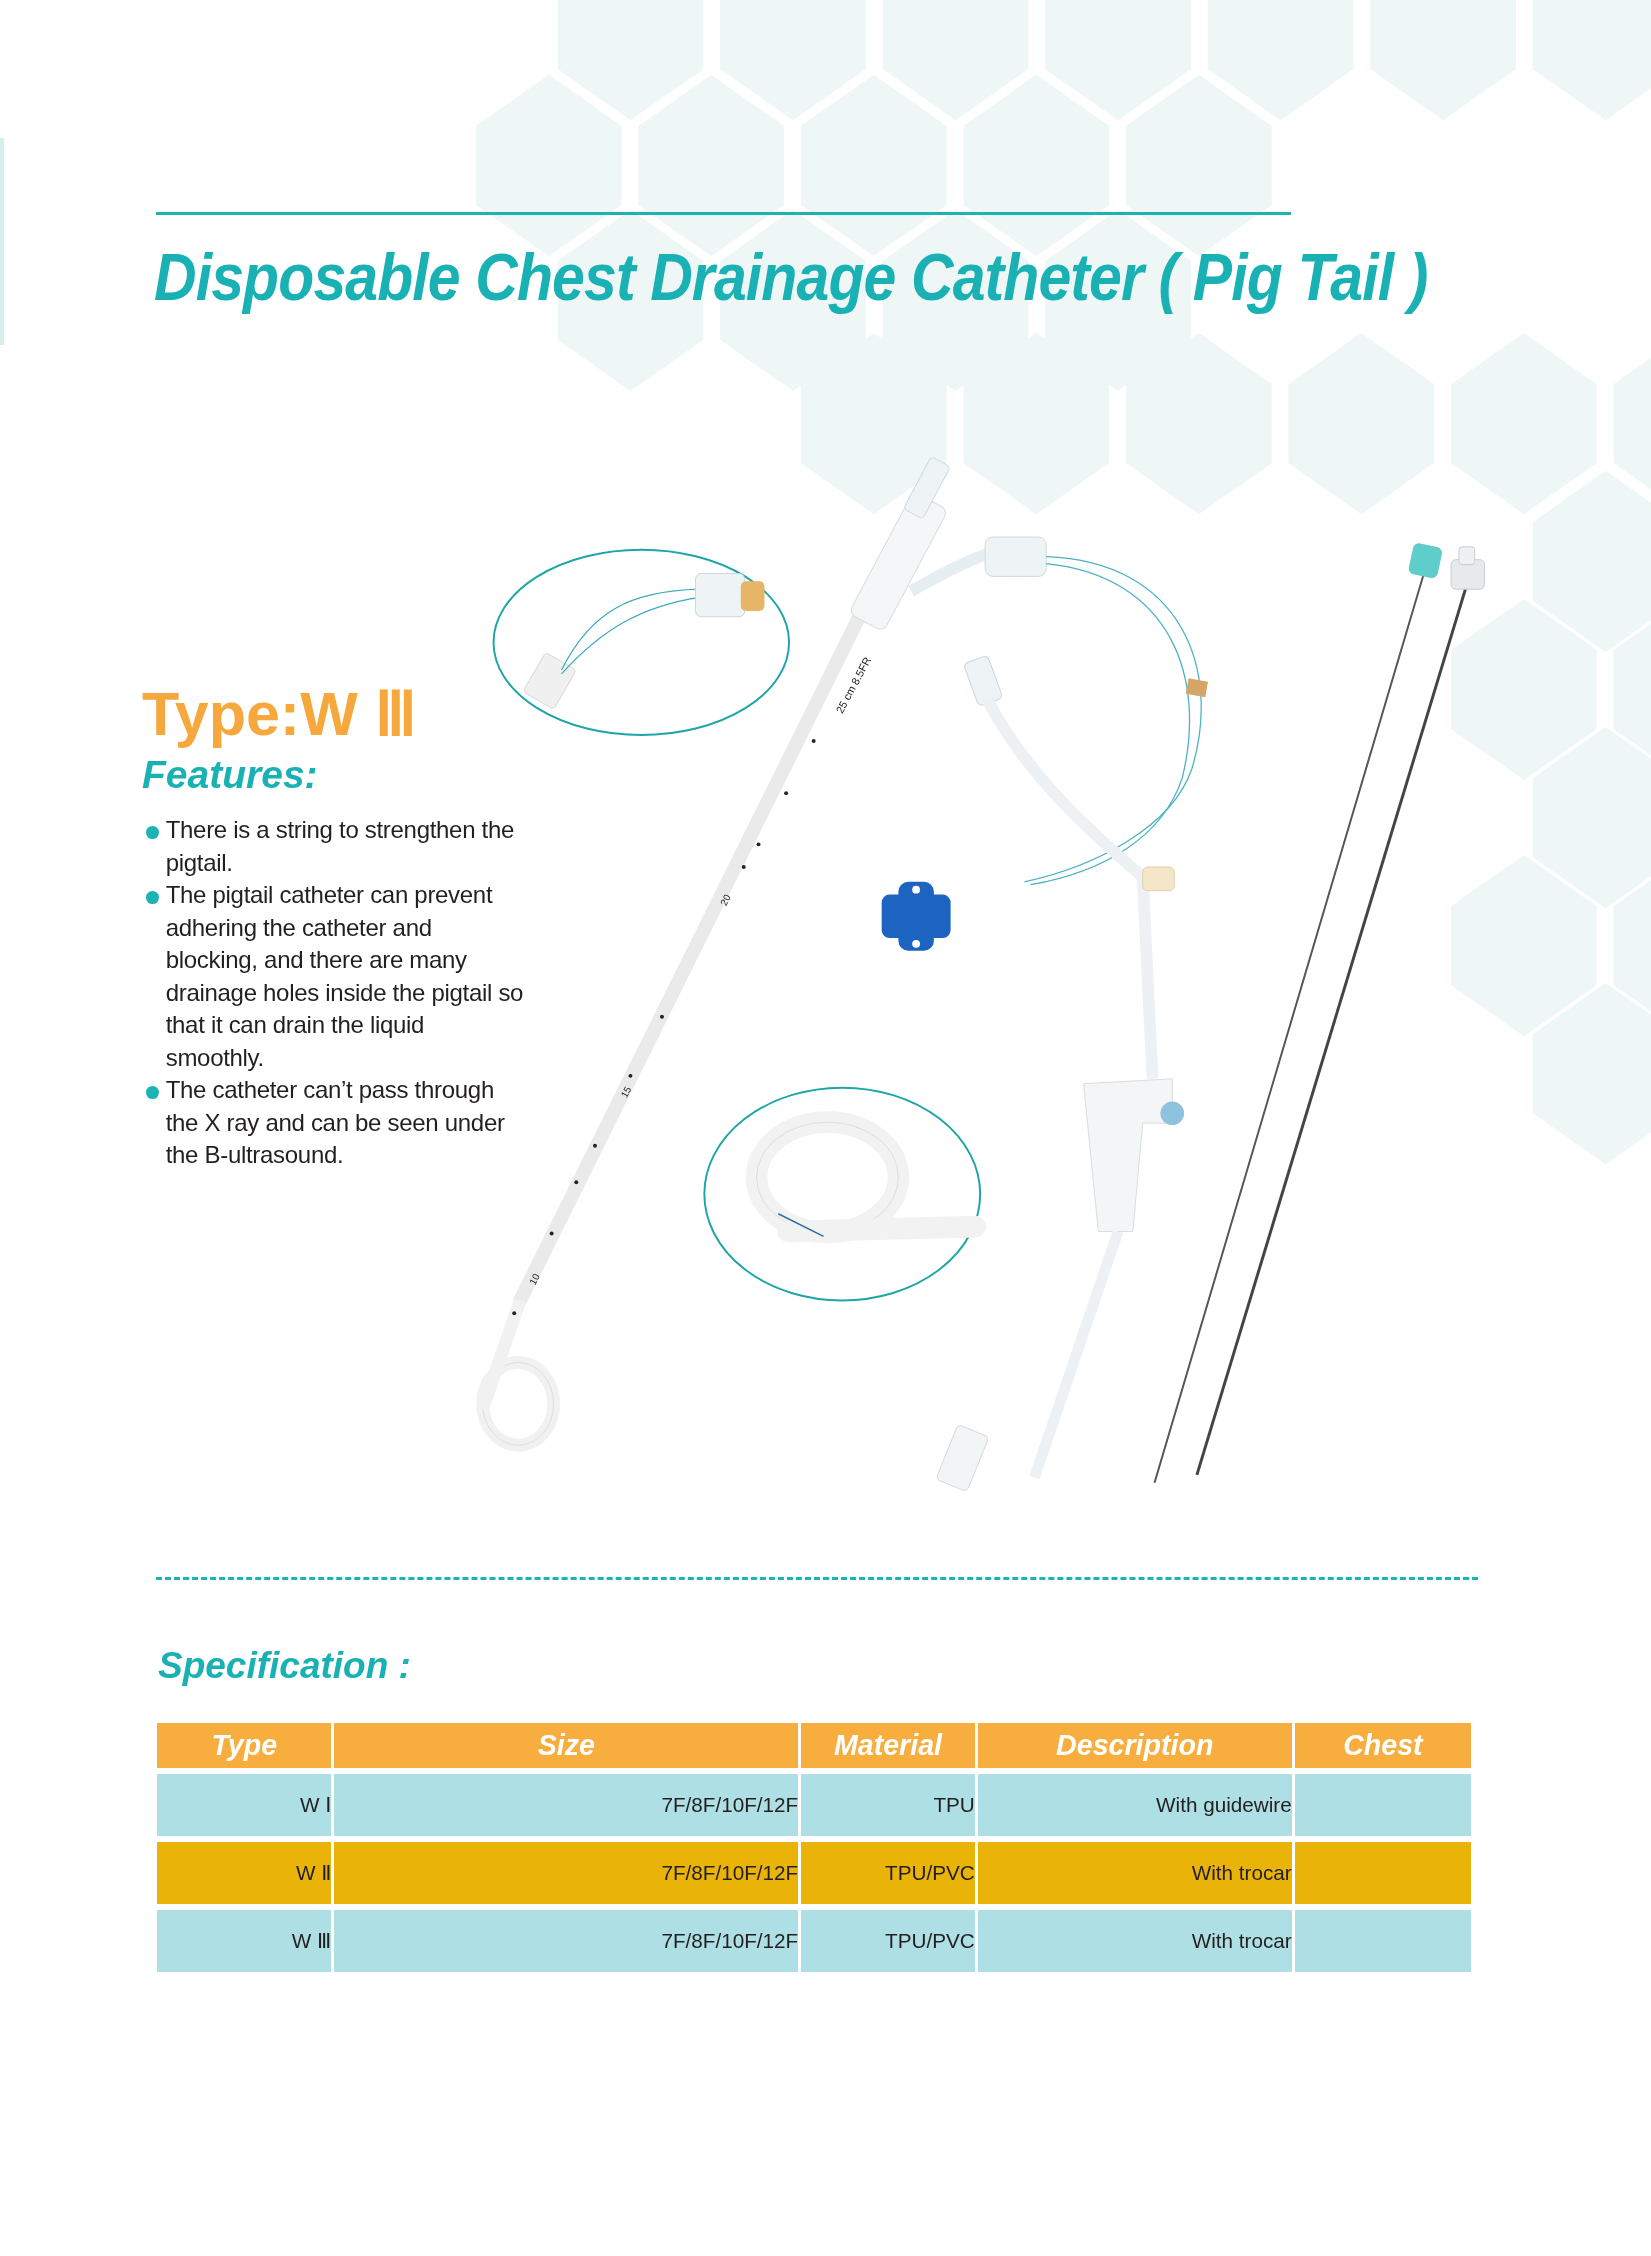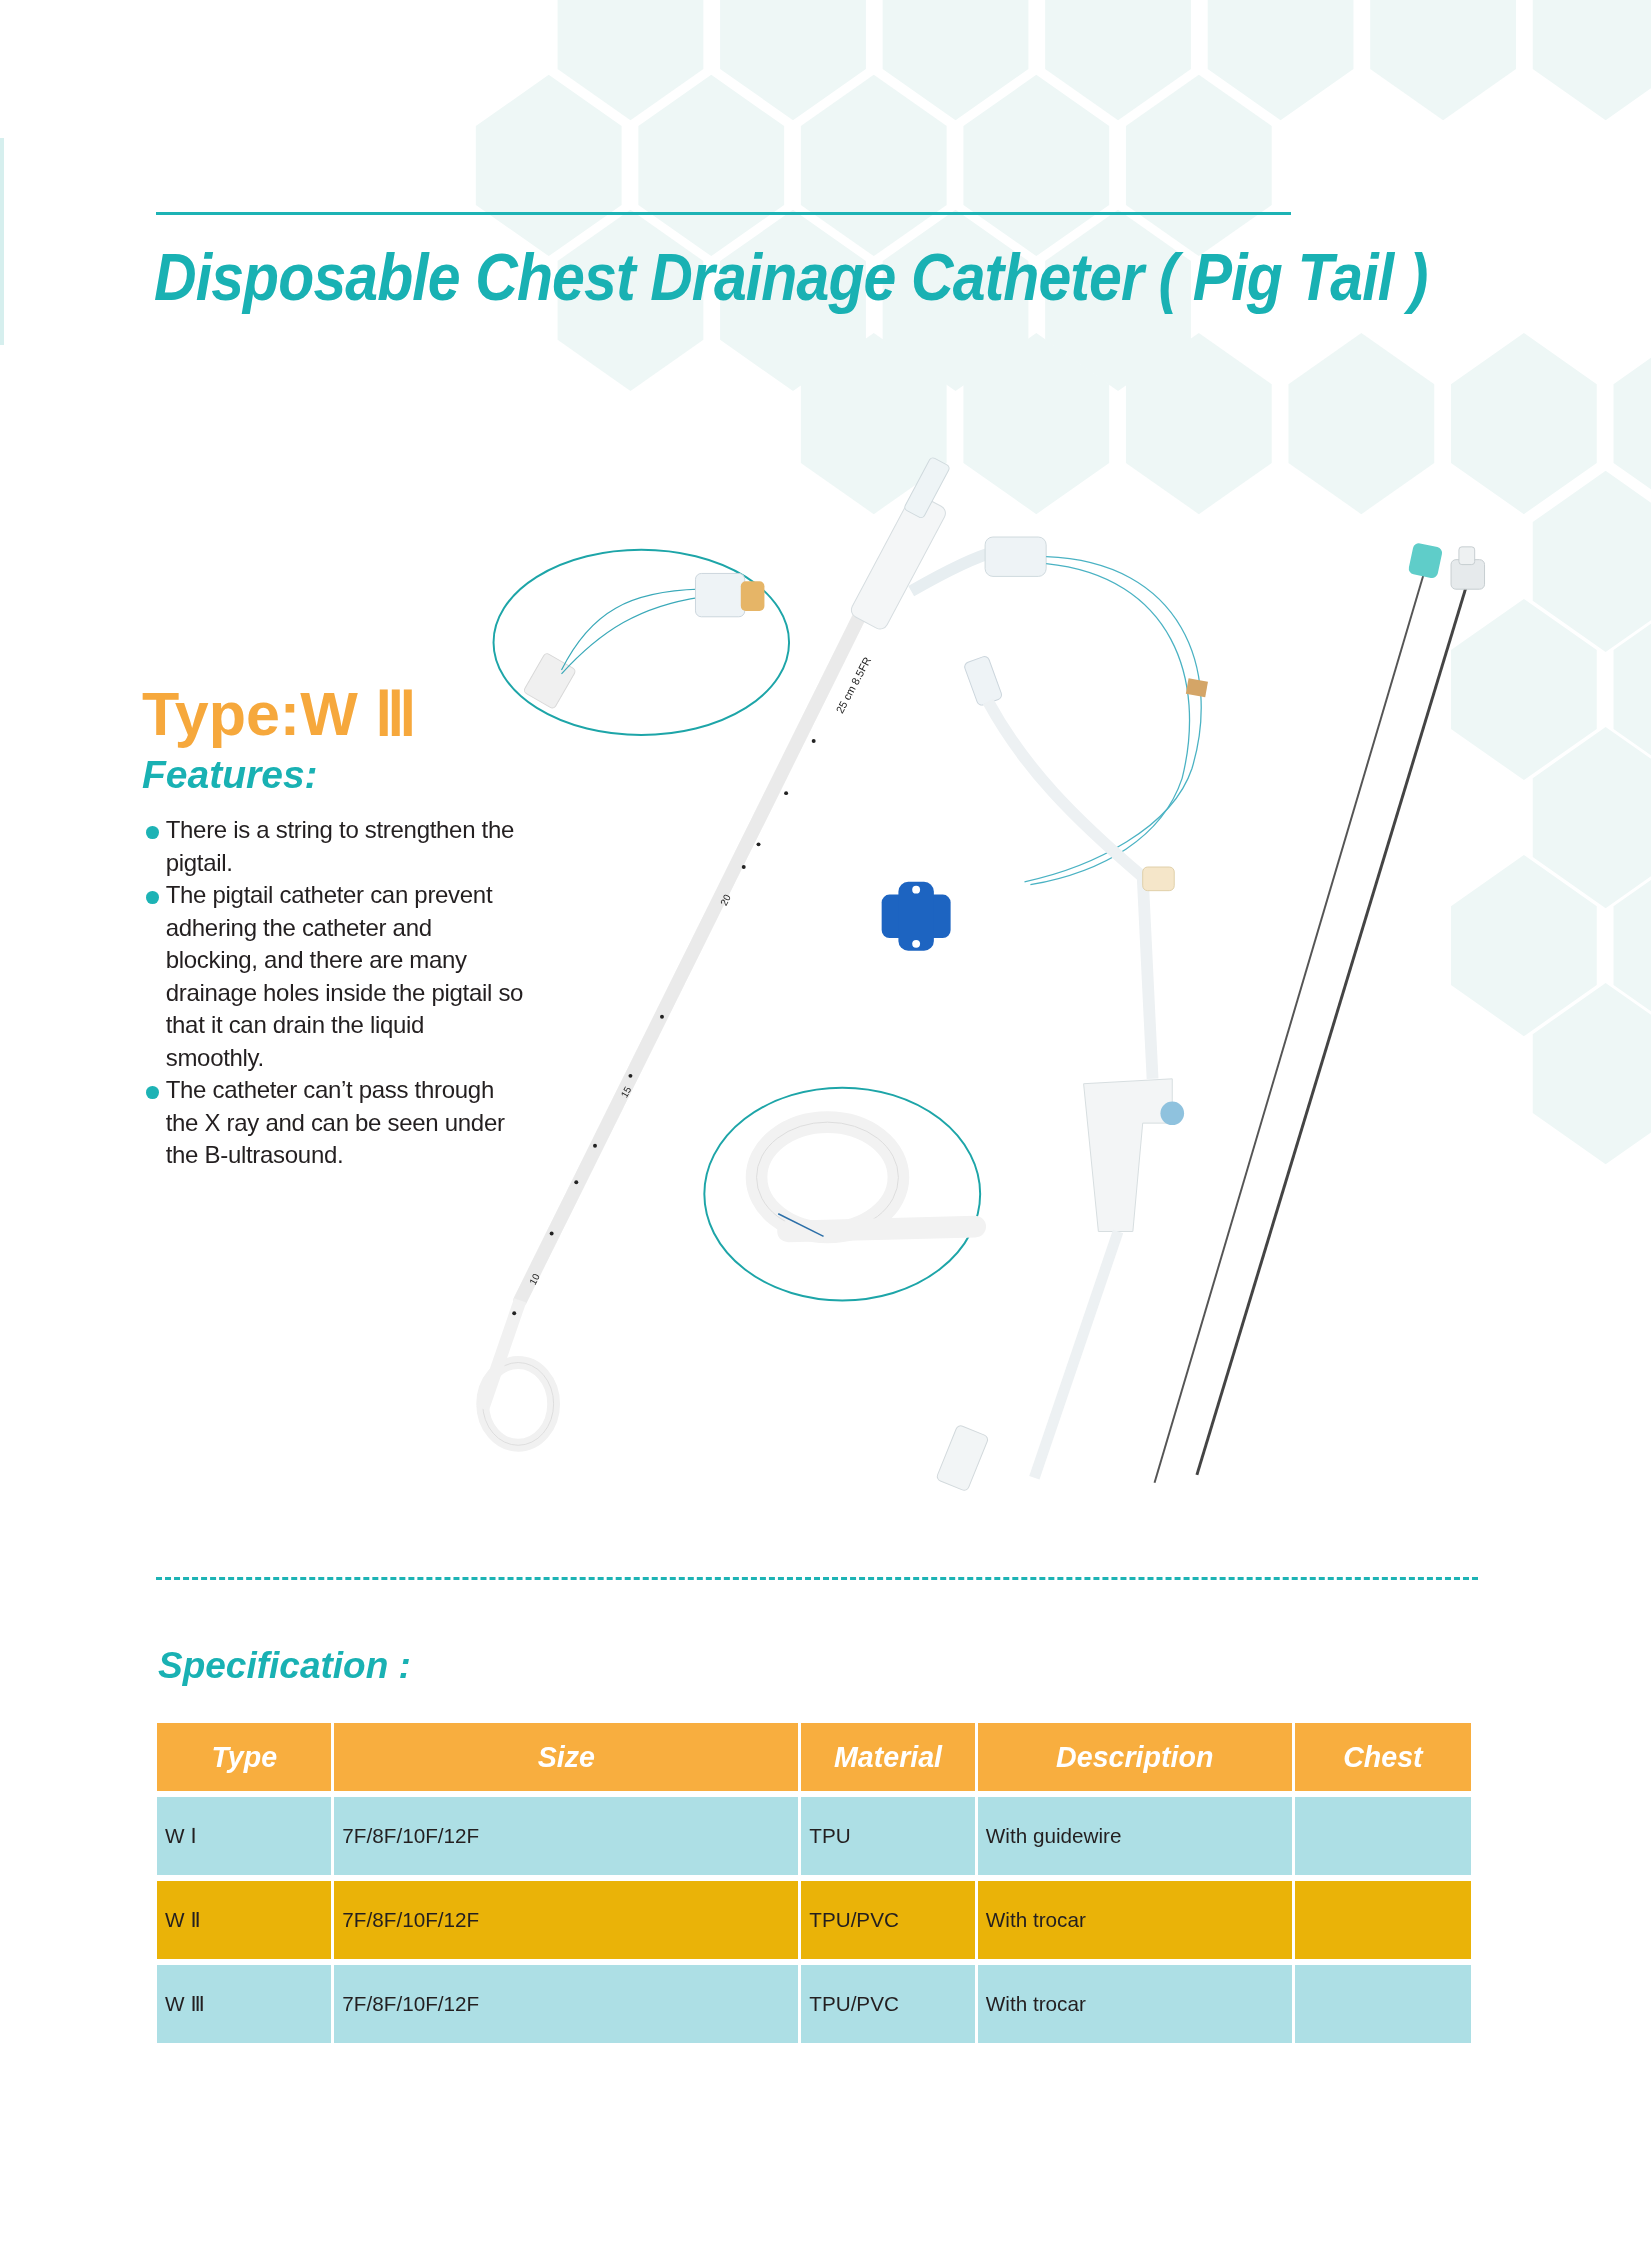--- a/index.html
+++ b/index.html
@@ -10,22 +10,22 @@
   .title { position:absolute; left:154px; top:238px; font-size:67px; font-style:italic; font-weight:bold; color:#19b1b3; letter-spacing:-1px; white-space:nowrap; transform:scaleX(0.88); transform-origin:left top; }
   .type-label { position:absolute; left:142px; top:678px; font-size:61px; font-weight:bold; color:#f6a83c; white-space:nowrap; }
   .features-title { position:absolute; left:142px; top:753px; font-size:39px; font-weight:bold; font-style:italic; color:#19b1b3; }
   .features { position:absolute; left:140px; top:810px; width:384px; margin:4px; padding:0; list-style:none; }
   .features li { position:relative; padding-left:21.7px; font-size:24px; line-height:32.5px; color:#231f20; letter-spacing:-0.3px; }
   .features li .dot { position:absolute; left:2px; top:11.8px; width:12.8px; height:12.8px; border-radius:50%; background:#1db3b5; }
   .product { position:absolute; left:0; top:0; width:1652px; height:1537px; }
   .dash-rule { position:absolute; left:156px; top:1577px; width:1322px; height:0; border-top:3px dashed #1db3b5; }
   .spec-title { position:absolute; left:158px; top:1645px; font-size:37px; font-weight:bold; font-style:italic; color:#19b1b3; white-space:nowrap; }
   .spec-table { position:absolute; left:158px; top:1717px; width:1320px; border-collapse:separate; border-spacing:3.9px 6.9px; margin-left:-3.9px; }
-  .spec-table th { background:#f8ae3f; color:#ffffff; font-size:28.6px; font-style:italic; font-weight:bold; height:68px; text-align:center; padding:0; }
-  .spec-table td { height:62px; text-align:left; font-size:20.7px; color:#231f20; padding:8px; }
+  .spec-table th { background:#f8ae3f; color:#ffffff; font-size:28.6px; font-style:italic; font-weight:bold; height:45px; text-align:center; padding:0; }
+  .spec-table td { height:62px; text-align:right; font-size:20.7px; color:#231f20; padding:0; }
   .spec-table tr.row-dark td { background:#addfe5; }
   .spec-table tr.row-light td { background:#eab308; }
 </style>
 </head>
 <body>
 
 <svg class="hexbg" viewBox="0 0 1677 1200" xmlns="http://www.w3.org/2000/svg">
   <defs>
     <polygon id="hx" points="0,-92 74,-40 74,40 0,92 -74,40 -74,-40" fill="#eef7f6"></polygon>
   </defs>

